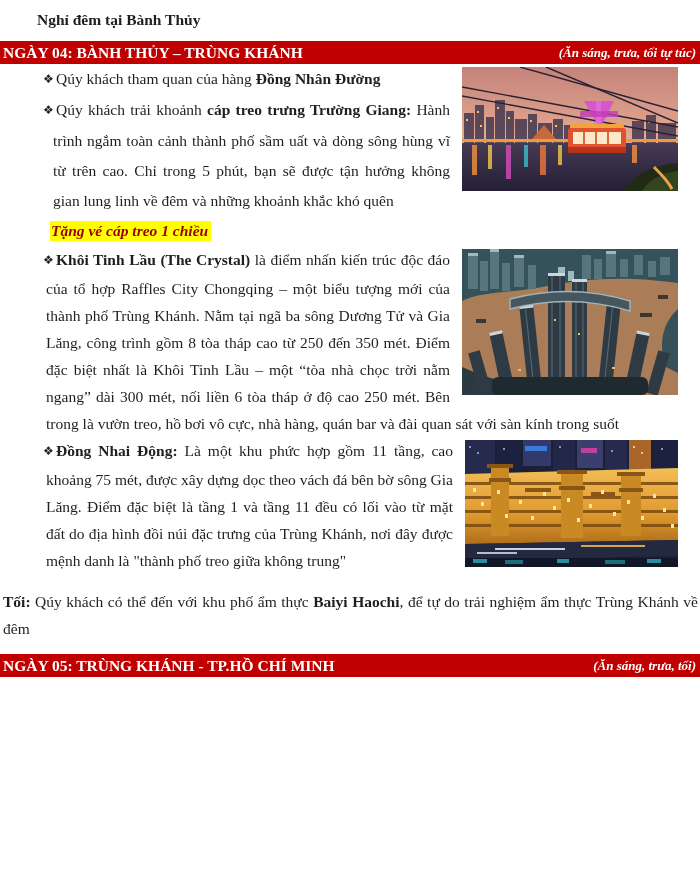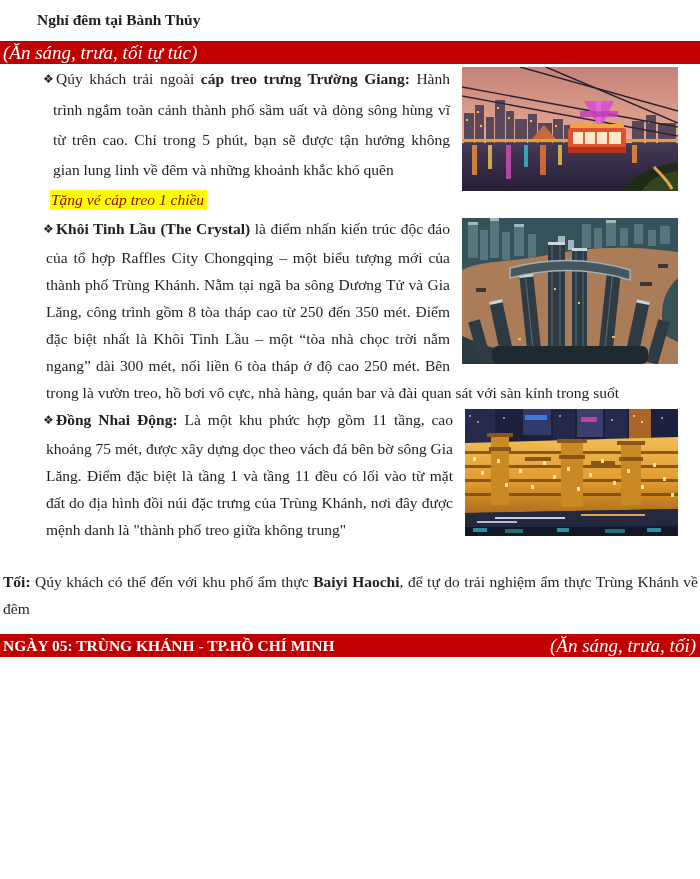--- a/index.html
+++ b/index.html
@@ -15,40 +15,40 @@
     font-weight:bold;font-size:15.5px;line-height:18px;
   }
 
   .day-bar{
     margin-top:12px;height:23px;background:#C00000;
     display:flex;justify-content:space-between;align-items:center;
     padding:0 4px 0 3px;
   }
   .day-bar.bar2{margin-top:12px;gap:44px;}
   .day-title{color:#ffffff;font-weight:bold;font-size:15.5px;white-space:nowrap;}
-  .day-meals{color:#ffffff;font-weight:normal;font-style:italic;font-size:19px;white-space:nowrap;}
+  .day-meals{color:#ffffff;font-weight:bold;font-style:italic;font-size:13px;white-space:nowrap;}
 
   .content{padding:0 2px 0 3px;font-size:15.5px;text-align:justify;}
 
   p{margin:0;}
   .morning{margin-top:12px;line-height:30px;padding-left:30px;text-indent:-30px;}
-  .evening{margin-top:25px;line-height:27px;}
+  .evening{margin-top:14px;line-height:27px;}
 
   .lh30{line-height:30px;}
   .lh27{line-height:27px;}
 
   .li{padding-left:50px;text-indent:-10px;}
   .li.ind43{padding-left:43px;text-indent:-3px;}
   .bullet{display:inline-block;width:13px;text-indent:0;font-size:12px;
           font-family:"DejaVu Sans",sans-serif;transform:translateY(-1px);}
 
   .gift-line{padding-left:47px;line-height:30px;}
   .gift-line mark{
     background:#FFFF00;color:#9A0000;
-    font-weight:normal;font-style:italic;
+    font-weight:bold;font-style:italic;
     padding:1px 3px 2px 1px;
   }
   .paren-note{padding-left:41px;line-height:27px;font-weight:bold;font-style:italic;}
 
   b{font-weight:bold;}
 
   figure.fig{
     float:right;margin:3px 20px 8px 12px;padding:0;
     line-height:0;background:#ddd;
   }
@@ -58,20 +58,21 @@
   figure.fig svg{display:block;}
 </style>
 </head>
 <body>
 
 <div class="page">
 
   <p class="top-note">Nghỉ đêm tại Bành Thủy</p>
 
   <div class="day-bar">
+    <span class="day-title">NGÀY 04: BÀNH THỦY – TRÙNG KHÁNH</span>
     <span class="day-meals">(Ăn sáng, trưa, tối tự túc)</span>
   </div>
 
   <div class="content">
 
 
     <div class="flow">
 
       <figure class="fig fig1">
         <svg width="216" height="124" viewBox="0 0 216 124">
@@ -142,22 +143,23 @@
             <rect x="106" y="61" width="58" height="24" rx="3" fill="#e0512e"></rect>
             <rect x="111" y="65" width="48" height="12" fill="#ffe8c8"></rect>
             <rect x="121" y="65" width="2" height="12" fill="#d96a3a"></rect>
             <rect x="133" y="65" width="2" height="12" fill="#d96a3a"></rect>
             <rect x="145" y="65" width="2" height="12" fill="#d96a3a"></rect>
             <rect x="106" y="80" width="58" height="6" fill="#b83418"></rect>
           </g>
         </svg>
       </figure>
 
-
-      <p class="li lh30"><span class="bullet">❖</span><span>Qúy khách trải ngoài </span><b>cáp treo trưng Trường Giang:</b><span> Hành trình ngắm toàn cảnh thành phố sầm uất và dòng sông hùng vĩ từ trên cao. Chỉ trong 5 phút, bạn sẽ được tận hưởng không gian lung linh về đêm và những khoảnh khắc khó quên</span></p>
+      <p class="li lh30"><span class="bullet">❖</span><span>Qúy khách tham quan của hàng </span><b>Đồng Nhân Đường</b></p>
+
+      <p class="li lh30"><span class="bullet">❖</span><span>Qúy khách trải khoảnh </span><b>cáp treo trưng Trường Giang:</b><span> Hành trình ngắm toàn cảnh thành phố sầm uất và dòng sông hùng vĩ từ trên cao. Chỉ trong 5 phút, bạn sẽ được tận hưởng không gian lung linh về đêm và những khoảnh khắc khó quên</span></p>
 
       <p class="gift-line"><mark>Tặng vé cáp treo 1 chiều</mark></p>
 
       <figure class="fig fig2">
         <svg width="216" height="146" viewBox="0 0 216 146">
           <rect width="216" height="146" fill="#ab7c58"></rect>
           <path d="M0 0 H216 V34 C160 26 120 30 80 38 C50 44 20 42 0 52 Z" fill="#35525b"></path>
           <g fill="#58757d">
             <rect x="6" y="6" width="10" height="34"></rect>
               <rect x="18" y="12" width="8" height="30"></rect>

